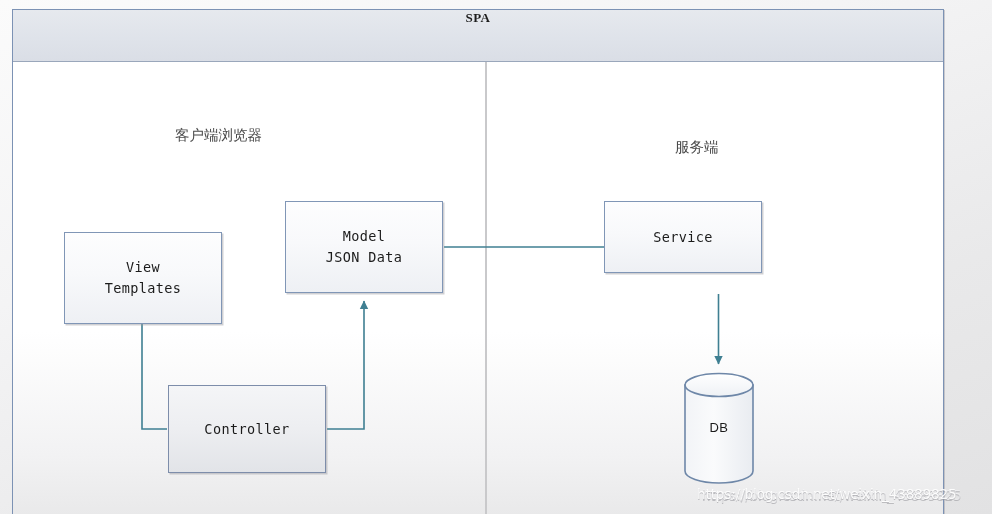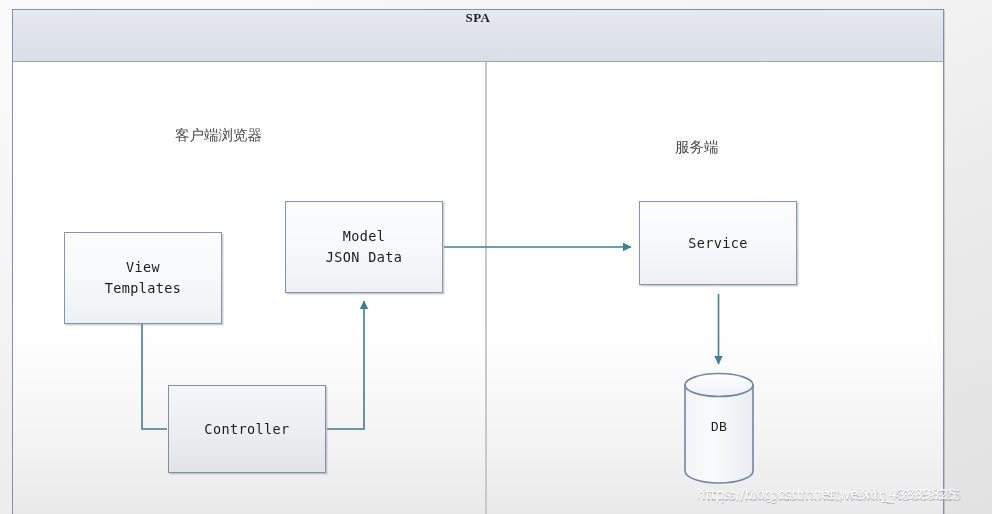--- a/index.html
+++ b/index.html
@@ -92,40 +92,40 @@
     font-family: "DejaVu Sans Mono", "Liberation Mono", monospace;
     font-size: 13.5px;
     color: #1b1b1b;
     line-height: 1.55;
     letter-spacing: .4px;
     white-space: pre-line;
   }
 
   #node-view       { left: 64px;  top: 201px; width: 158px; height: 92px; margin-top: 31px; }
   #node-model      { left: 285px; top: 201px; width: 158px; height: 92px; }
-  #node-service    { left: 639px; top: 201px; width: 158px; height: 84px; }
+  #node-service    { left: 604px; top: 201px; width: 158px; height: 72px; }
   #node-controller { left: 168px; top: 385px; width: 158px; height: 88px;
                      background: linear-gradient(180deg,#f4f5f7 0%,#edeef1 50%,#e2e4e8 100%);
                      border-color: #7d8daa; }
 
   
   #node-db {
     position: absolute;
     left: 683px;
     top: 372px;
     width: 72px;
     height: 112px;
   }
   .db-label {
     position: absolute;
     left: 0;
     top: 48px;
     width: 100%;
     text-align: center;
-    font-family: Liberation Mono, monospace;
+    font-family: Liberation Sans, sans-serif;
     font-size: 13px;
     color: #1b1b1b;
     letter-spacing: .5px;
     pointer-events: none;
   }
 
   
   #connectors {
     position: absolute;
     left: 0; top: 0;

